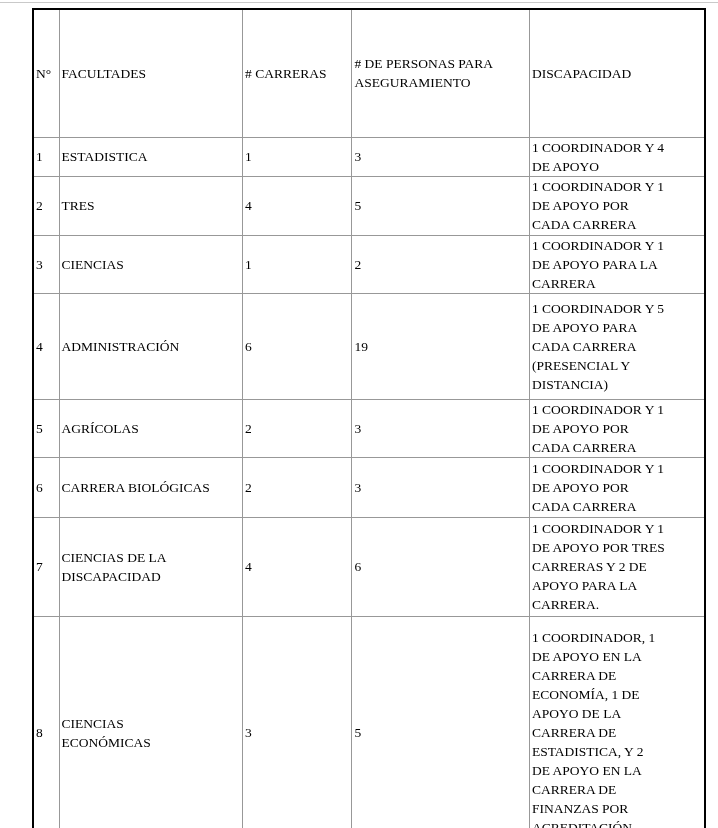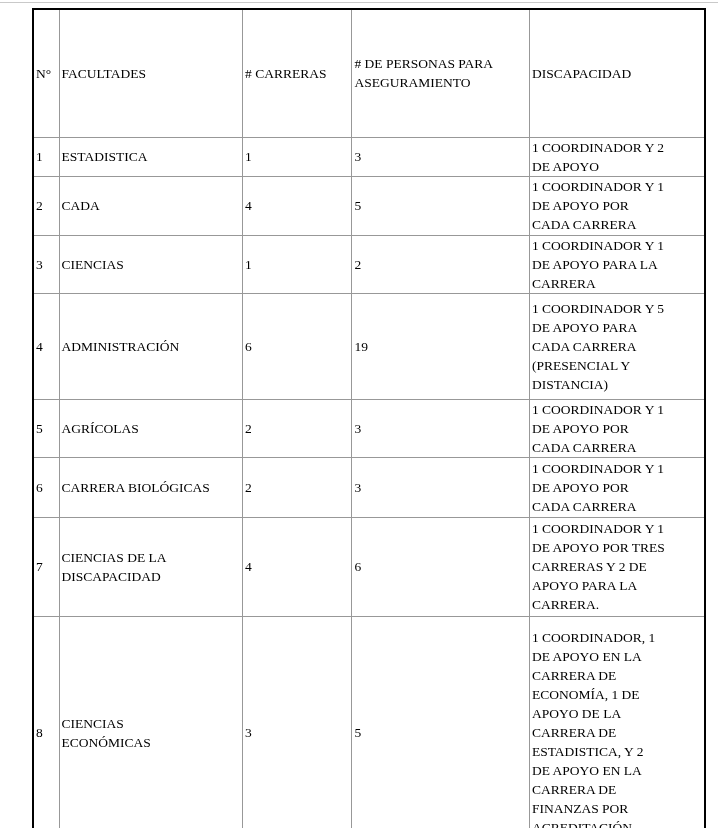--- a/index.html
+++ b/index.html
@@ -76,27 +76,27 @@
         <th># DE PERSONAS PARA
 ASEGURAMIENTO</th>
         <th>DISCAPACIDAD</th>
       </tr>
 
       <tr class="row-1">
         <td>1</td>
         <td>ESTADISTICA</td>
         <td>1</td>
         <td>3</td>
-        <td>1 COORDINADOR Y 2
+        <td>1 COORDINADOR Y 4
 DE APOYO</td>
       </tr>
 
       <tr class="row-2">
         <td>2</td>
-        <td>CADA</td>
+        <td>TRES</td>
         <td>4</td>
         <td>5</td>
         <td>1 COORDINADOR Y 1
 DE APOYO POR
 CADA CARRERA</td>
       </tr>
 
       <tr class="row-3">
         <td>3</td>
         <td>CIENCIAS</td>

